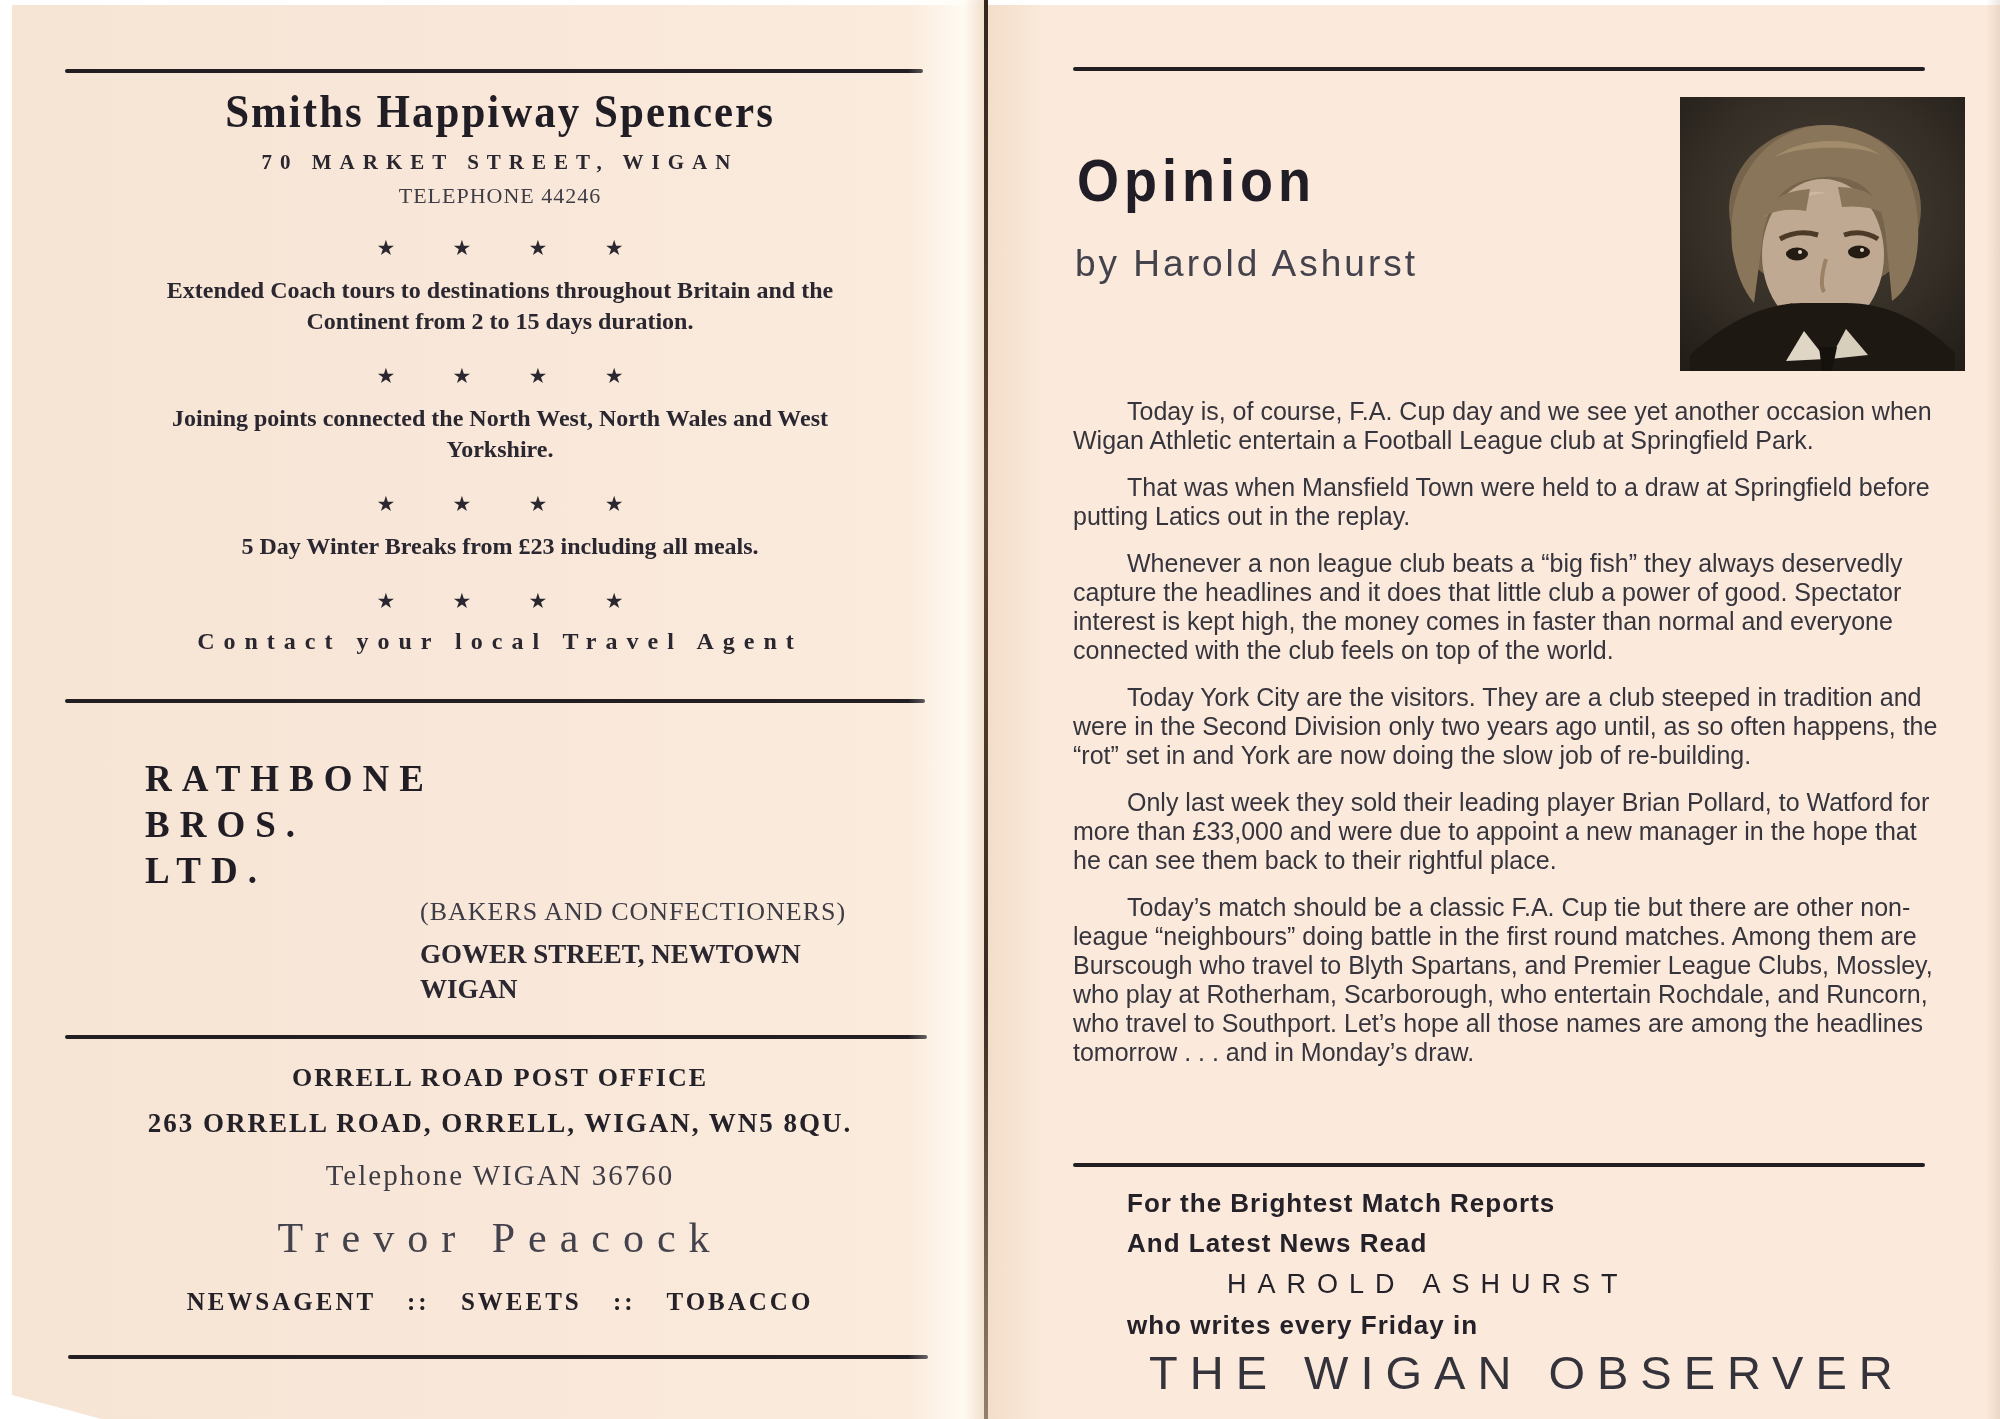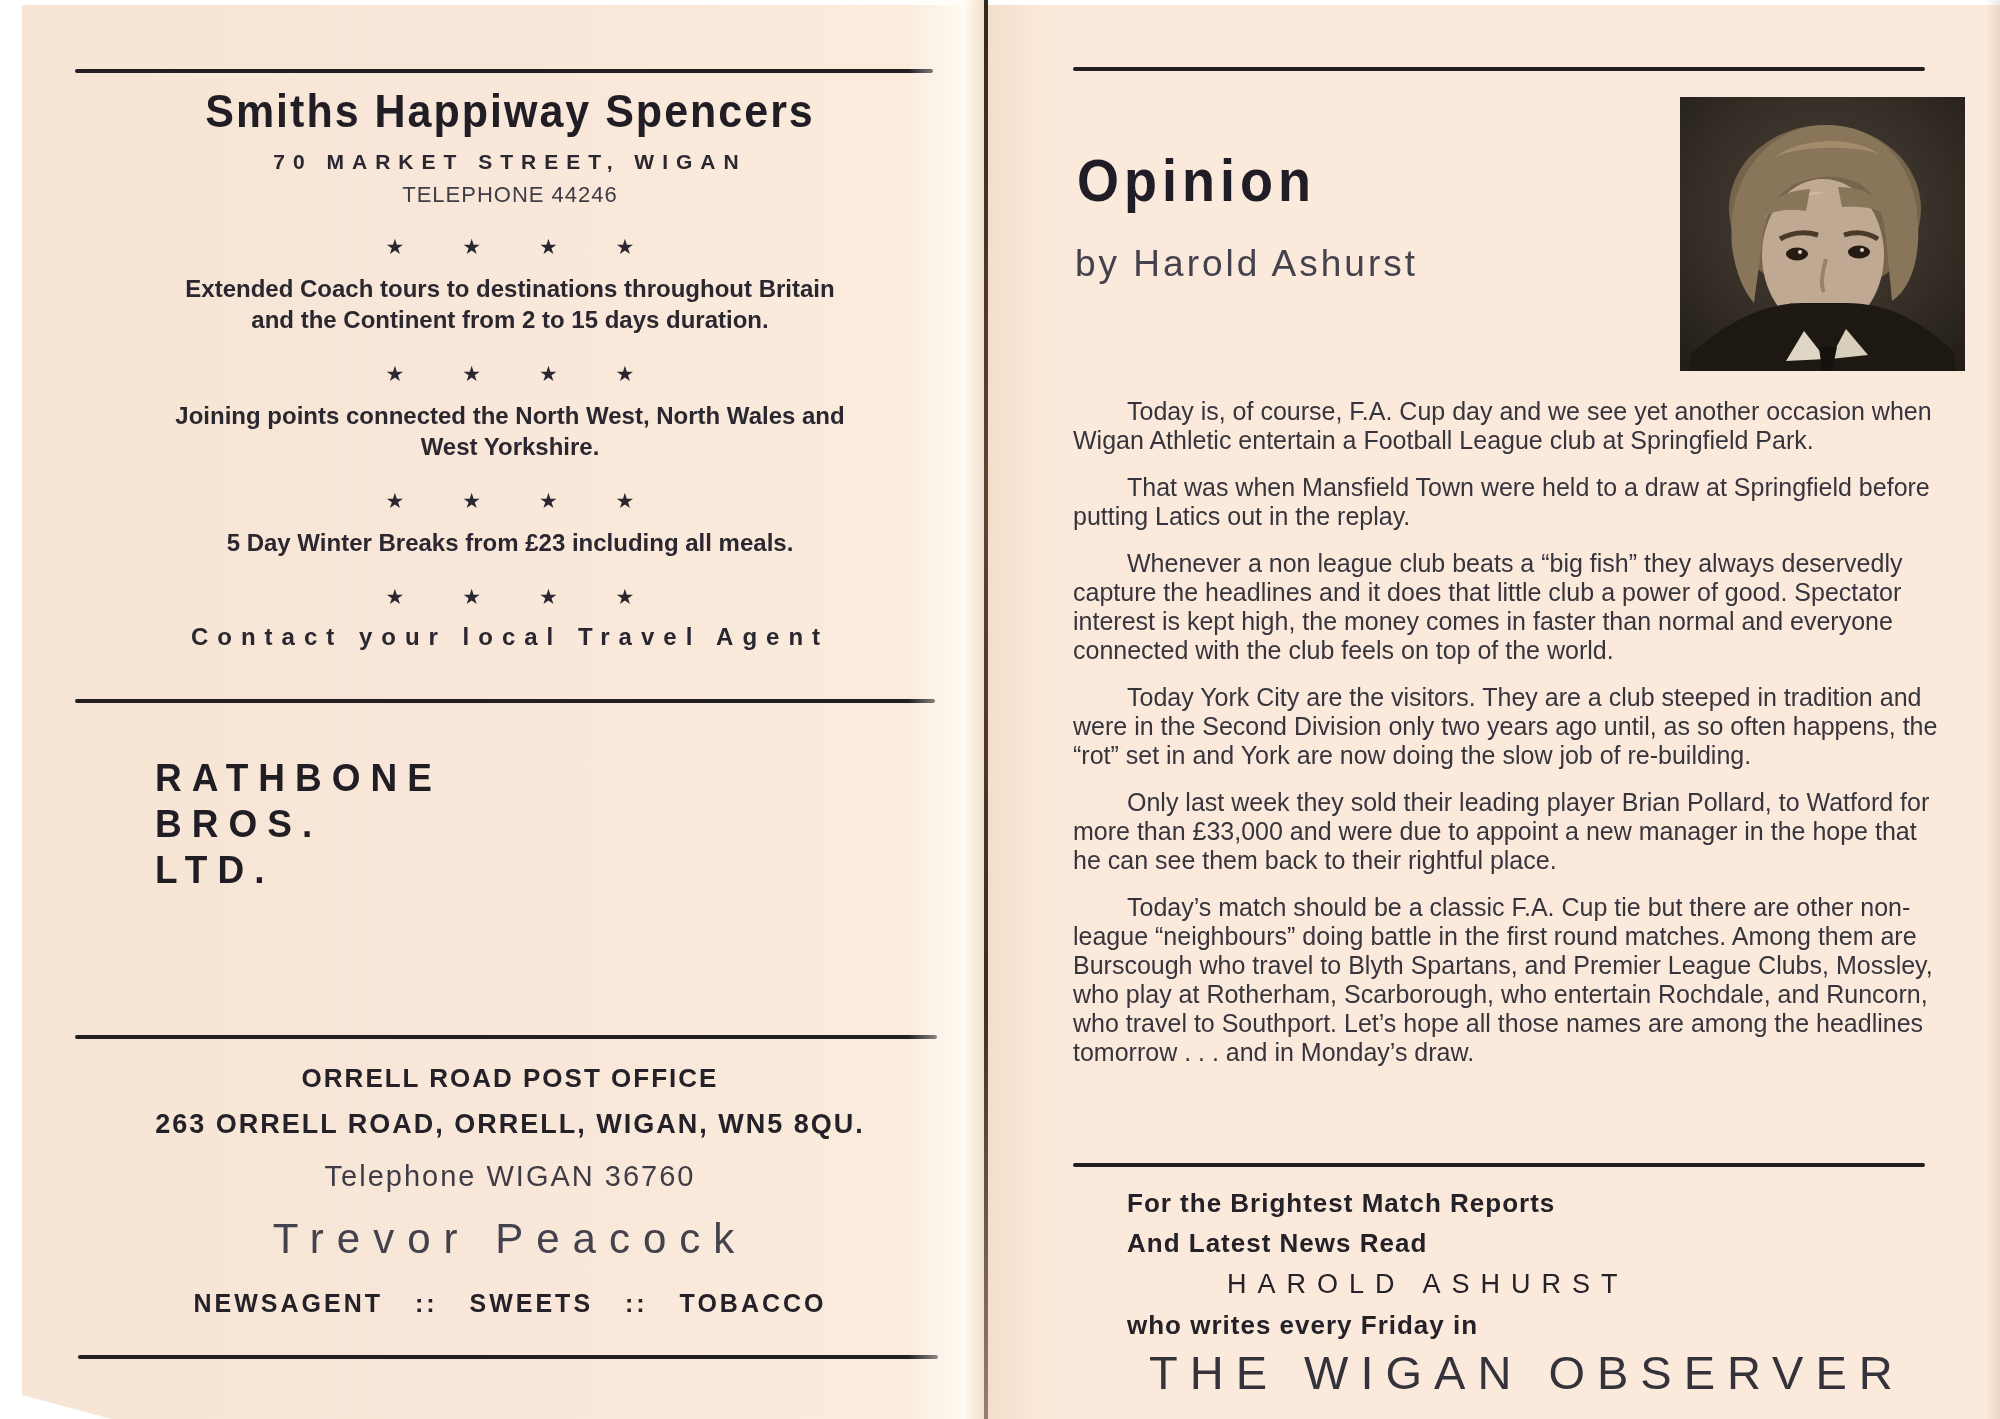--- a/index.html
+++ b/index.html
@@ -3,23 +3,24 @@
 <meta charset="utf-8">
 <style>
   * { margin:0; padding:0; box-sizing:border-box; }
   html,body { width:2000px; height:1419px; background:#ffffff; overflow:hidden;
               font-family:"Liberation Sans", sans-serif; }
   .spread { position:absolute; inset:0; }
 
   
   .page { position:absolute; top:5px; bottom:0; }
   .page-left {
-    left:22px; width:973px;
+    left:12px; width:973px;
     background:linear-gradient(90deg,#f6e4d4 0%, #f9e8da 55%, #fbecdd 100%);
     clip-path:polygon(0 0,100% 0,100% 100%,9.2% 100%,0 98.3%);
+    font-family:Liberation Serif, serif;
   }
   .page-right {
     left:985px; right:0;
     background:linear-gradient(90deg,#f3ddc9 0%, #fbeadb 6%, #fbe9dc 100%);
   }
   .fold-highlight { position:absolute; left:908px; top:0; bottom:0; width:77px;
     background:linear-gradient(90deg, rgba(255,249,240,0) 0%, rgba(255,252,245,0.9) 72%, rgba(241,222,202,0.95) 100%); }
   .fold-line { position:absolute; left:984px; top:0; bottom:0; width:4px;
     background:linear-gradient(180deg,#33271e 0%, #5c4533 35%, #3a2c21 70%, #54413199 100%); }
   .right-edge-shade { position:absolute; right:0; top:0; bottom:0; width:14px;
@@ -88,20 +89,27 @@
       <div class="travel-contact">Contact your local Travel Agent</div>
     </div>
 
     <div class="rule" style="left:53px; top:694px; width:860px;"></div>
 
     <div class="bakers-ad">
       <div class="bakers-name">
         <div>RATHBONE</div>
         <div>BROS.</div>
         <div>LTD.</div>
+      </div>
+      <div class="bakers-details">
+        <div class="bakers-desc">(BAKERS AND CONFECTIONERS)</div>
+        <div class="bakers-addr">
+          <div>GOWER STREET, NEWTOWN</div>
+          <div>WIGAN</div>
+        </div>
       </div>
     </div>
 
     <div class="rule" style="left:53px; top:1030px; width:862px;"></div>
 
     <div class="post-office">
       <div class="po-title">ORRELL ROAD POST OFFICE</div>
       <div class="po-address">263 ORRELL ROAD, ORRELL, WIGAN, WN5 8QU.</div>
       <div class="po-phone">Telephone WIGAN 36760</div>
       <div class="po-prop">Trevor Peacock</div>

